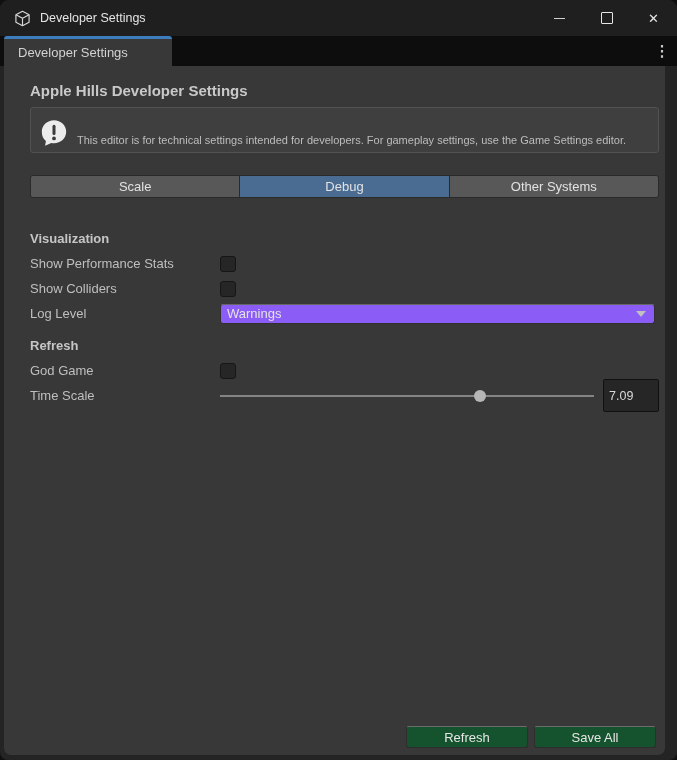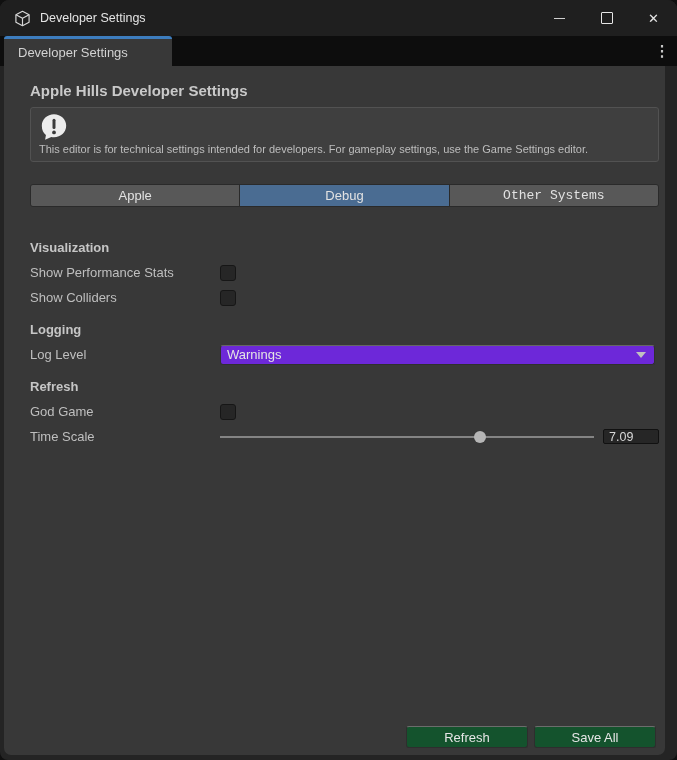--- a/index.html
+++ b/index.html
@@ -28,48 +28,48 @@
   .kebab{margin-left:auto;width:30px;display:flex;align-items:center;justify-content:center;
          color:#c8c8c8;font-size:15px;font-weight:bold;}
 
   
   .content{flex:1;margin:0 12px 5px 4px;background:#383838;border-radius:0 0 7px 7px;
            display:flex;flex-direction:column;box-sizing:border-box;
            padding:16px 6px 3px 22px;overflow:hidden;}
   .heading{font-size:15px;font-weight:bold;color:#c9c9c9;margin:0 0 8px 4px;}
 
   .helpbox{background:#3f3f3f;border:1px solid #525252;border-radius:3px;
-           display:flex;align-items:flex-start;padding:4px 8px;margin:0 0 0 4px;min-height:36px;flex-direction:column;}
+           display:flex;align-items:flex-end;padding:4px 8px;margin:0 0 0 4px;min-height:36px;}
   .helpbox-icon{width:30px;height:30px;flex:none;margin-right:8px;}
   .helpbox-text{font-size:11px;line-height:1.4;color:#bdbdbd;max-width:560px;}
 
   .seg-toolbar{display:flex;margin:22px 0 0 4px;height:21px;border-radius:3px;overflow:hidden;
                border:1px solid #2a2a2a;}
   .seg{flex:1;background:#585858;display:flex;align-items:center;justify-content:center;
        font-size:13px;color:#e2e2e2;border-right:1px solid #2a2a2a;cursor:default;}
-  .seg:last-child{border-right:none;font-family:Liberation Mono, monospace;}
+  .seg:last-child{border-right:none;}
   .seg.selected{background:#4a6c92;}
 
   .section-title{font-size:13px;font-weight:bold;color:#c6c6c6;margin:12px 0 5px 4px;}
   .section-title.first{margin-top:33px;}
   .row{display:flex;align-items:center;height:25px;margin-left:4px;}
   .row-label{width:190px;font-size:13px;color:#bfbfbf;flex:none;}
   .checkbox{width:16px;height:16px;background:#262626;border:1px solid #161616;
             border-radius:3px;box-sizing:border-box;}
-  .dropdown{flex:1;height:20px;background:#6d28d9;border:1px solid #303030;border-top-color:#666;
+  .dropdown{flex:1;height:20px;background:#8b5cf6;border:1px solid #303030;border-top-color:#666;
             border-radius:3px;display:flex;align-items:center;padding:0 8px 0 6px;
             box-sizing:border-box;margin-right:4px;}
   .dropdown .dd-value{font-size:13px;color:#e4e4e4;flex:1;}
   .chevron{width:0;height:0;border-left:5px solid transparent;border-right:5px solid transparent;
            border-top:6px solid #c0c0c0;}
   .slider-wrap{flex:1;position:relative;height:14px;margin-right:9px;}
   .slider-track{position:absolute;left:0;right:0;top:6px;height:2px;background:#848484;}
   .slider-thumb{position:absolute;top:1px;width:12px;height:12px;border-radius:50%;
                 background:#b6b6b6;transform:translateX(-50%);}
-  .value-field{width:56px;height:15px;background:#262626;border:1px solid #111;
+  .value-field{width:56px;height:33px;background:#262626;border:1px solid #111;
                border-radius:2px;color:#d8d8d8;font-size:12.5px;padding:0 5px;
                box-sizing:border-box;font-family:"Liberation Sans",sans-serif;outline:none;}
 
   .spacer{flex:1;}
   .footer{display:flex;justify-content:flex-end;gap:6px;padding:0 3px 4px 0;}
   .btn{width:122px;height:22px;background:#14532d;border:1px solid #2e2e2e;border-top-color:#6c6c6c;
        border-radius:3px;color:#e6e6e6;font-size:13px;display:flex;align-items:center;
        justify-content:center;box-sizing:border-box;cursor:default;}
 </style>
 </head>
@@ -113,36 +113,35 @@
     <div class="helpbox">
       <svg class="helpbox-icon" viewBox="0 0 32 32">
         <path fill="#ececec" d="M16 2.5c7.2 0 13 5.3 13 12.2 0 6.9-5.8 12.2-13 12.2-1 0-2-.1-2.9-.3L6.5 29.5l.9-4.9C4.6 22.4 3 19.3 3 14.7 3 7.8 8.8 2.5 16 2.5z"></path>
         <rect x="14.4" y="7.2" width="3.2" height="11" rx="1.6" fill="#3a3a3a"></rect>
         <circle cx="16" cy="21.8" r="2" fill="#3a3a3a"></circle>
       </svg>
       <div class="helpbox-text">This editor is for technical settings intended for developers. For gameplay settings, use the Game Settings editor.</div>
     </div>
 
     <div class="seg-toolbar">
-      <div class="seg">Apple</div>
+      <div class="seg">Scale</div>
       <div class="seg selected">Debug</div>
       <div class="seg">Other Systems</div>
     </div>
 
     <div class="section-title first">Visualization</div>
     <div class="row">
       <span class="row-label">Show Performance Stats</span>
       <span class="checkbox"></span>
     </div>
     <div class="row">
       <span class="row-label">Show Colliders</span>
       <span class="checkbox"></span>
     </div>
 
-    <div class="section-title">Logging</div>
     <div class="row">
       <span class="row-label">Log Level</span>
       <div class="dropdown">
         <span class="dd-value">Warnings</span>
         <span class="chevron"></span>
       </div>
     </div>
 
     <div class="section-title">Refresh</div>
     <div class="row">

